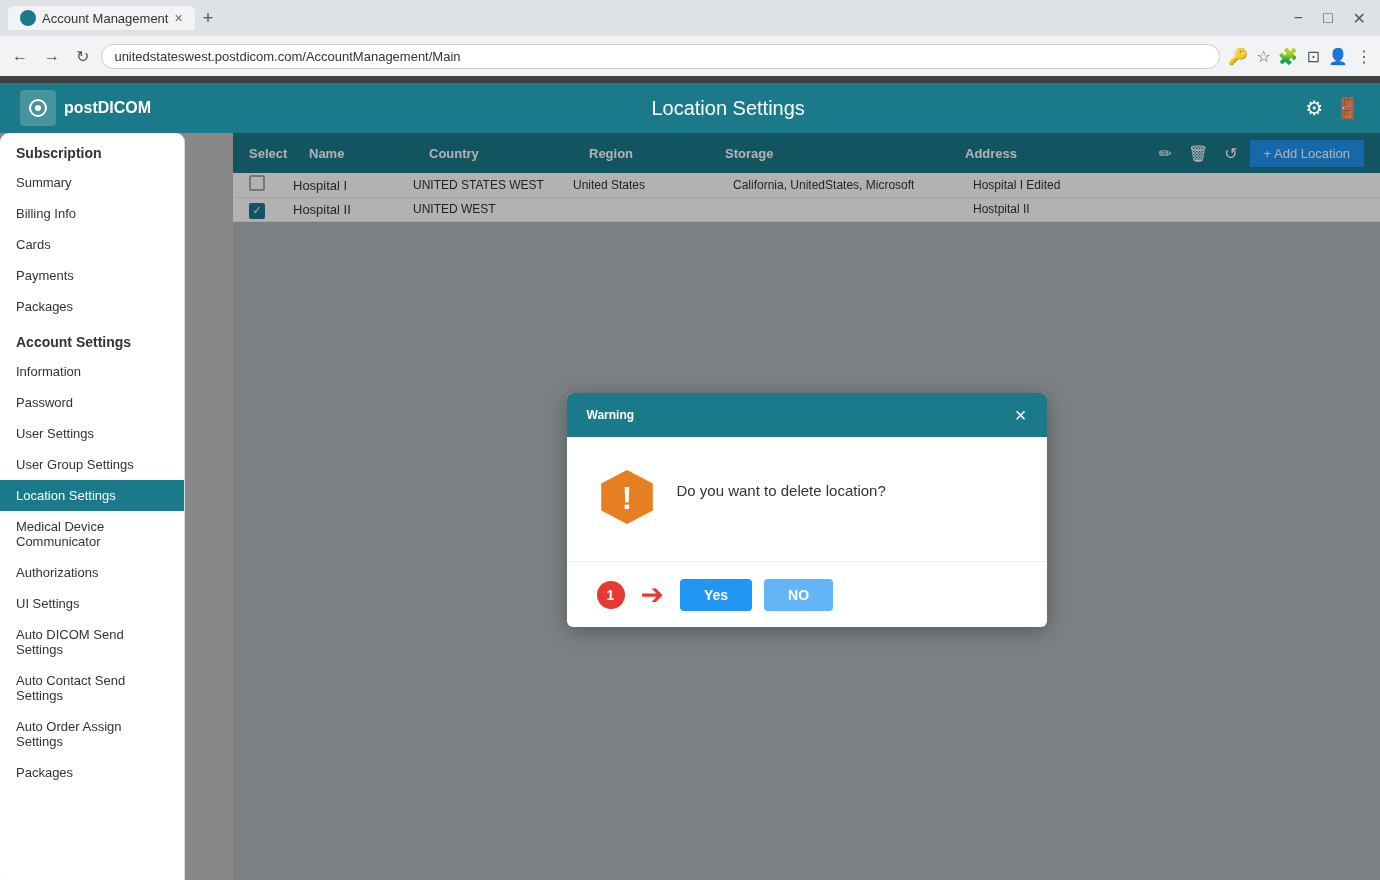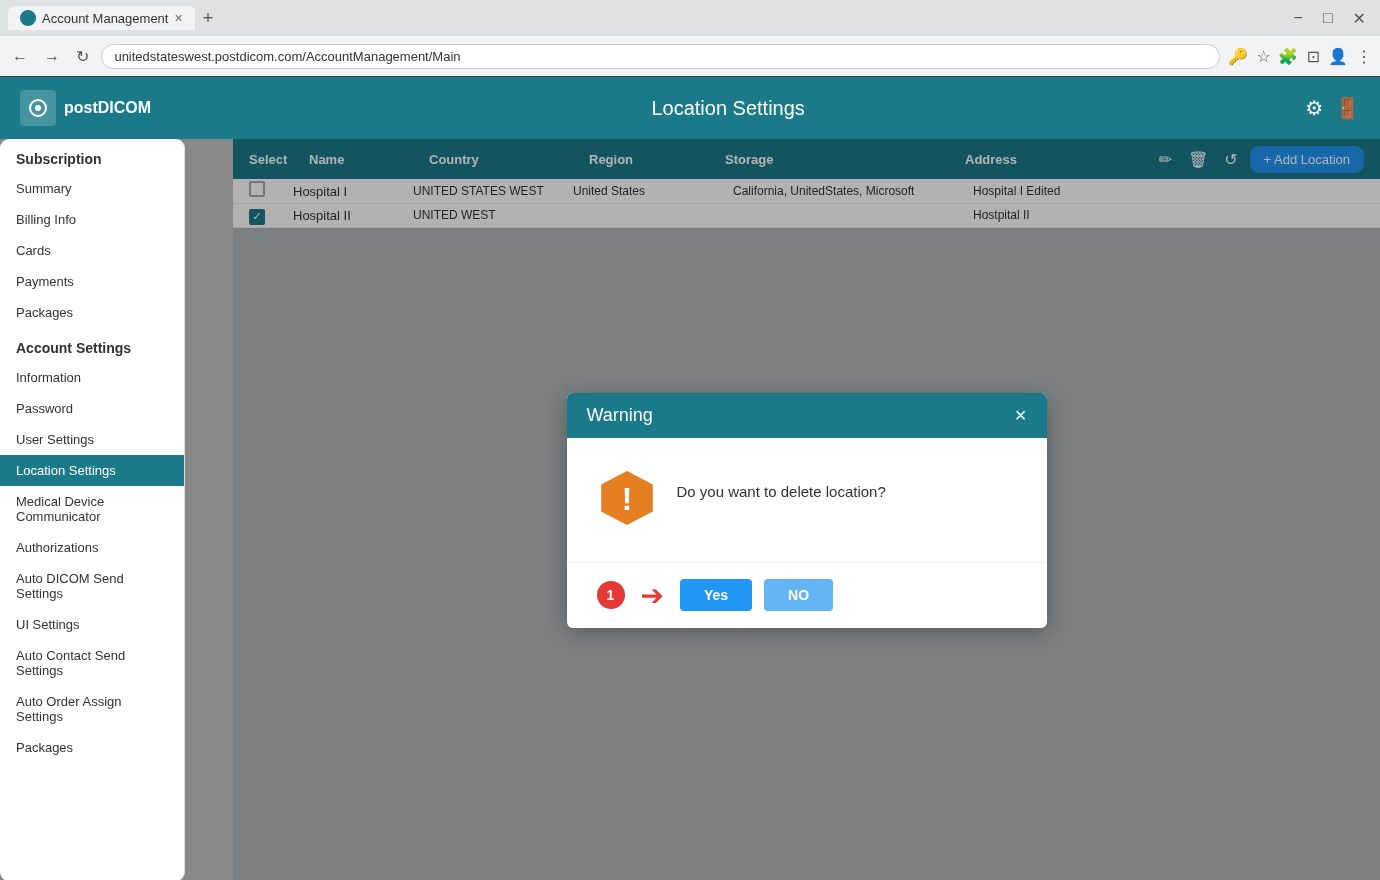--- a/index.html
+++ b/index.html
@@ -1,33 +1,33 @@
 <!DOCTYPE html>
 <html><head>
   <meta charset="utf-8">
   <style>
     * { margin: 0; padding: 0; box-sizing: border-box; }
     body { font-family: Arial, sans-serif; background: #888; width: 1380px; height: 880px; overflow: hidden; }
 
     
-    .browser-chrome { background: #f1f3f4; border-bottom: 1px solid #404040; }
+    .browser-chrome { background: #f1f3f4; border-bottom: 7px solid #404040; }
     .browser-title-bar { display: flex; align-items: center; padding: 6px 8px; gap: 8px; background: #dee1e6; height: 36px; }
     .browser-tab { display: flex; align-items: center; gap: 6px; background: #f1f3f4; padding: 4px 12px; border-radius: 6px 6px 0 0; font-size: 13px; color: #333; min-width: 160px; }
     .tab-favicon { width: 16px; height: 16px; background: #1a7a8a; border-radius: 50%; }
     .tab-close { margin-left: auto; cursor: pointer; color: #666; font-size: 14px; }
     .new-tab-btn { background: none; border: none; font-size: 18px; cursor: pointer; color: #555; }
     .browser-nav-bar { display: flex; align-items: center; padding: 4px 8px; gap: 8px; height: 40px; background: #f1f3f4; }
     .nav-btn { background: none; border: none; cursor: pointer; color: #555; font-size: 16px; padding: 4px; border-radius: 50%; }
     .address-bar { flex: 1; border: 1px solid #ccc; border-radius: 20px; padding: 4px 12px; font-size: 13px; background: white; color: #333; }
     .nav-icons { display: flex; gap: 8px; align-items: center; }
     .nav-icon { font-size: 16px; color: #555; cursor: pointer; }
 
     
     .app-container { display: flex; flex-direction: column; height: calc(880px - 76px); }
-    .app-header { background: #1a7a8a; color: white; display: flex; align-items: center; padding: 0 20px; height: 62px; }
+    .app-header { background: #1a7a8a; color: white; display: flex; align-items: center; padding: 0 20px; height: 50px; }
     .app-logo { display: flex; align-items: center; gap: 8px; font-size: 18px; font-weight: bold; }
     .logo-icon { width: 36px; height: 36px; background: rgba(255,255,255,0.2); border-radius: 4px; display: flex; align-items: center; justify-content: center; }
     .app-title { flex: 1; text-align: center; font-size: 20px; font-weight: normal; }
     .header-icons { display: flex; gap: 12px; }
     .header-icon { color: white; font-size: 20px; cursor: pointer; }
 
     
     .main-content { display: flex; flex: 1; overflow: hidden; }
 
     
@@ -41,42 +41,42 @@
     .content-table-header { background: #1a7a8a; color: white; display: flex; align-items: center; padding: 0 16px; height: 40px; }
     .table-col { font-size: 13px; font-weight: bold; }
     .col-select { width: 60px; }
     .col-name { width: 120px; }
     .col-country { width: 160px; }
     .col-region { width: 136px; }
     .col-storage { width: 240px; }
     .col-address { flex: 1; }
     .table-actions { display: flex; align-items: center; gap: 8px; margin-left: auto; }
     .action-icon-btn { background: none; border: none; color: white; font-size: 16px; cursor: pointer; padding: 4px; }
-    .add-location-btn { background: #2196f3; color: white; border: none; padding: 6px 14px; border-radius: 9px; cursor: pointer; font-size: 13px; display: flex; align-items: center; gap: 4px; }
+    .add-location-btn { background: #2196f3; color: white; border: none; padding: 6px 14px; border-radius: 0; cursor: pointer; font-size: 13px; display: flex; align-items: center; gap: 4px; }
 
     
     .table-body { background: white; }
     .table-row { display: flex; align-items: center; padding: 2px 16px; border-bottom: 1px solid #eee; }
     .row-checkbox { width: 44px; }
     .row-cell { font-size: 13px; color: #333; }
     .row-name { width: 120px; font-weight: 500; }
     .row-country { width: 160px; font-size: 12px; }
     .row-region { width: 160px; font-size: 12px; }
     .row-storage { width: 240px; font-size: 12px; }
     .row-address { flex: 1; font-size: 12px; }
 
     
     .checkbox { width: 16px; height: 16px; border: 2px solid #aaa; border-radius: 2px; cursor: pointer; display: inline-flex; align-items: center; justify-content: center; }
     .checkbox.checked { background: #1a7a8a; border-color: #1a7a8a; color: white; font-size: 11px; }
 
     
     .modal-overlay { position: absolute; top: 0; left: 0; right: 0; bottom: 0; background: rgba(0,0,0,0.3); display: flex; align-items: center; justify-content: center; z-index: 100; }
     .modal { background: white; border-radius: 6px; width: 480px; overflow: hidden; box-shadow: 0 4px 20px rgba(0,0,0,0.3); }
     .modal-header { background: #1a7a8a; color: white; padding: 12px 20px; display: flex; align-items: center; justify-content: space-between; }
-    .modal-title { font-size: 18px; font-weight: normal; }
+    .modal-title { font-size: 12px; font-weight: bold; }
     .modal-close { background: none; border: none; color: white; font-size: 20px; cursor: pointer; line-height: 1; }
     .modal-body { padding: 30px 30px 30px; display: flex; align-items: flex-start; gap: 20px; }
     .modal-message { font-size: 15px; color: #333; display: flex; align-items: center; padding-top: 15px; }
     .modal-footer { padding: 16px 30px; display: flex; align-items: center; gap: 12px; border-top: 1px solid #eee; }
     .step-badge { width: 28px; height: 28px; background: #e53935; border-radius: 50%; color: white; font-size: 14px; font-weight: bold; display: flex; align-items: center; justify-content: center; flex-shrink: 0; }
     .arrow-indicator { color: #e53935; font-size: 28px; margin: 0 4px; }
     .btn-yes { background: #2196f3; color: white; border: none; padding: 8px 24px; border-radius: 4px; cursor: pointer; font-size: 14px; font-weight: bold; }
     .btn-no { background: #64b5f6; color: white; border: none; padding: 8px 24px; border-radius: 4px; cursor: pointer; font-size: 14px; font-weight: bold; }
 
     
@@ -140,25 +140,26 @@
       <div class="sidebar-section-title">Subscription</div>
       <div class="sidebar-item">Summary</div>
       <div class="sidebar-item">Billing Info</div>
       <div class="sidebar-item">Cards</div>
       <div class="sidebar-item">Payments</div>
       <div class="sidebar-item">Packages</div>
       <div class="sidebar-section-title">Account Settings</div>
       <div class="sidebar-item">Information</div>
       <div class="sidebar-item">Password</div>
       <div class="sidebar-item">User Settings</div>
+      <div class="sidebar-item">User Group Settings</div>
       <div class="sidebar-item active">Location Settings</div>
       <div class="sidebar-item">Medical Device Communicator</div>
       <div class="sidebar-item">Authorizations</div>
+      <div class="sidebar-item">UI Settings</div>
       <div class="sidebar-item">Auto DICOM Send Settings</div>
-      <div class="sidebar-item">UI Settings</div>
       <div class="sidebar-item">Auto Contact Send Settings</div>
       <div class="sidebar-item">Auto Order Assign Settings</div>
       <div class="sidebar-item">Packages</div>
     </div>
 
     <div class="content-area">
 
       <div class="content-table-header">
         <div class="table-col col-select">Select</div>
         <div class="table-col col-name">Name</div>

